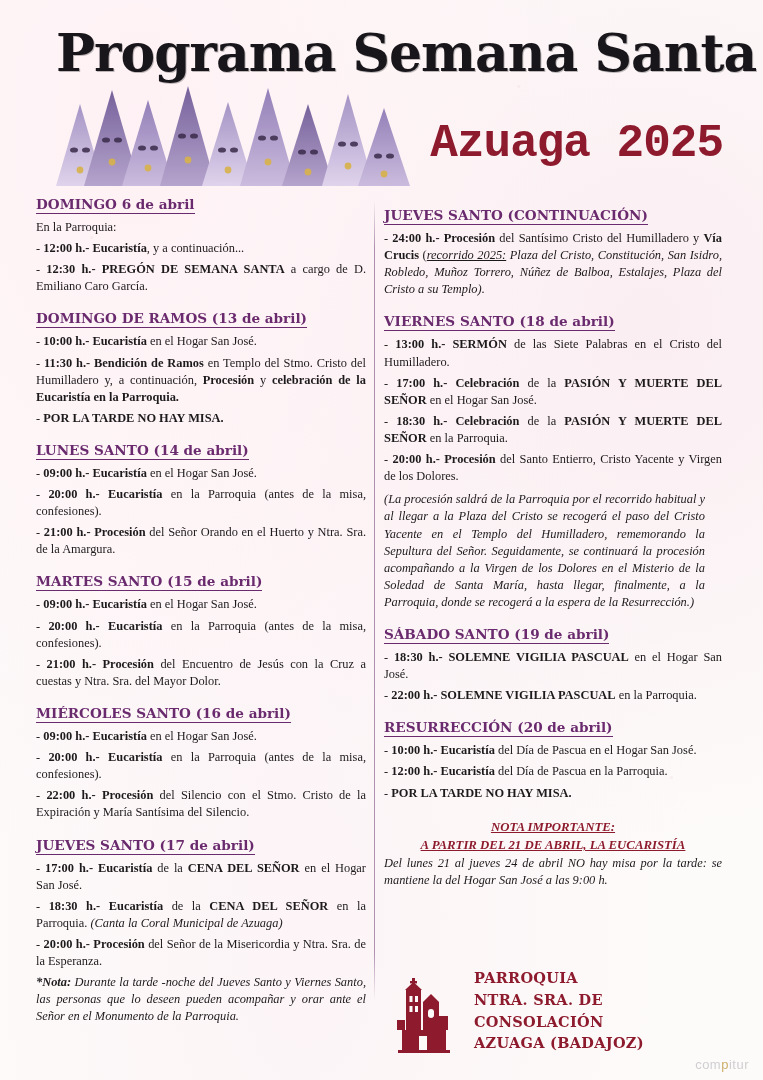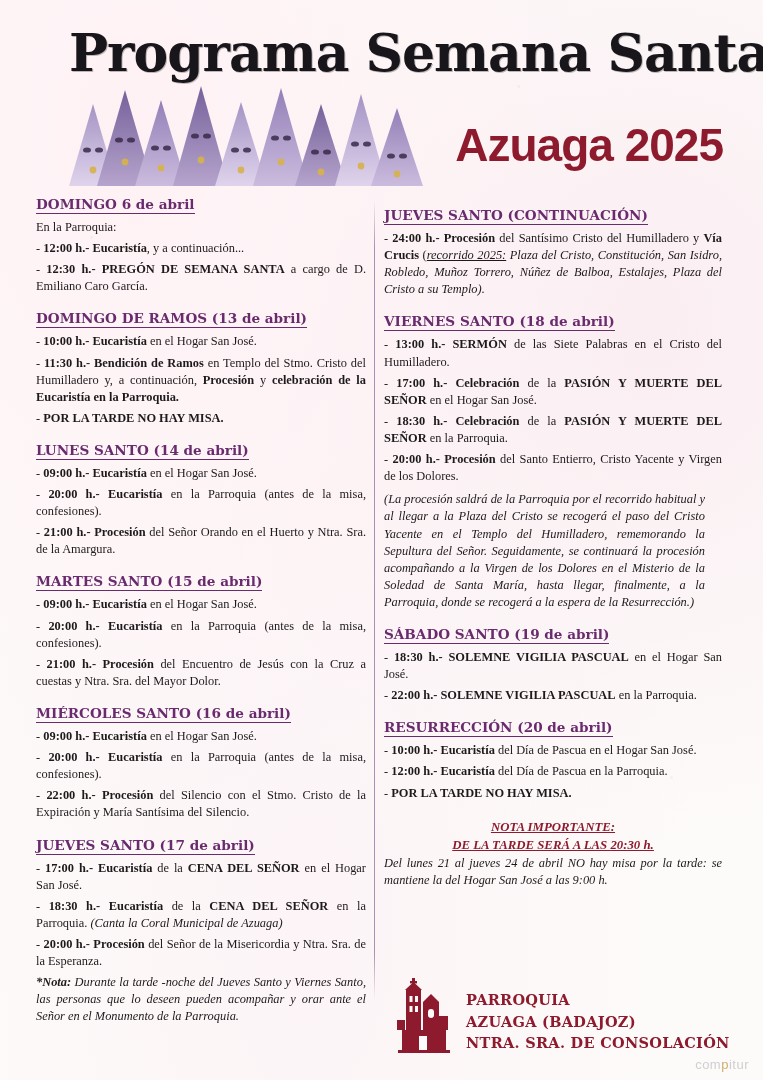--- a/index.html
+++ b/index.html
@@ -11,21 +11,20 @@
   }
   #poster {
     position: relative;
     width: 763px; height: 1080px;
     background:
       radial-gradient(ellipse at 18% 12%, rgba(255,240,244,0.9) 0%, rgba(255,255,255,0) 55%),
       radial-gradient(ellipse at 85% 30%, rgba(250,235,240,0.85) 0%, rgba(255,255,255,0) 50%),
       radial-gradient(ellipse at 40% 85%, rgba(252,242,245,0.8) 0%, rgba(255,255,255,0) 60%),
       #fdfbfa;
     overflow: hidden;
-    padding-left: 13px;
   }
   
   #paper-texture {
     position: absolute; inset: 0;
     background-image:
       radial-gradient(circle at 12% 22%, rgba(160,60,80,0.05) 0 1px, transparent 2px),
       radial-gradient(circle at 68% 8%, rgba(160,60,80,0.05) 0 1px, transparent 2px),
       radial-gradient(circle at 35% 62%, rgba(160,60,80,0.04) 0 1px, transparent 2px),
       radial-gradient(circle at 88% 72%, rgba(160,60,80,0.05) 0 1px, transparent 2px),
       radial-gradient(circle at 55% 95%, rgba(160,60,80,0.04) 0 1px, transparent 2px);
@@ -38,21 +37,21 @@
     font-family: "DejaVu Serif", serif;
     font-weight: bold;
     font-size: 52px;
     letter-spacing: -1px;
     color: #18161a;
     text-shadow: 1px 1px 0 rgba(0,0,0,0.25);
     white-space: nowrap;
   }
   #title-sub {
     position: absolute; right: 40px; top: 118px;
-    font-family: Liberation Sans, sans-serif;
+    font-family: Liberation Mono, monospace;
     font-weight: bold;
     font-size: 46px;
     color: #8d1b2d;
     letter-spacing: -1px;
     white-space: nowrap;
   }
   #hoods { position: absolute; left: 36px; top: 78px; width: 380px; height: 110px; }
   
   #content {
     position: absolute; left: 0; top: 196px;
@@ -105,21 +104,21 @@
   #after-note {
     margin-top: 0;
     font-style: italic;
     font-size: 12.4px;
     line-height: 1.4;
   }
   
   #footer {
     position: absolute; left: 392px; bottom: 26px;
     width: 340px;
-    display: flex; align-items: flex-end; gap: 12px;
+    display: flex; align-items: flex-end; gap: 20px;
   }
   #church-icon { width: 62px; height: 86px; flex: 0 0 62px; }
   #parish-text {
     font-family: "DejaVu Serif", serif;
     font-weight: bold;
     color: #8d1b2d;
     font-size: 14.5px;
     line-height: 1.5;
     letter-spacing: 0.3px;
   }
@@ -208,23 +207,21 @@
     <div id="divider"></div>
 
     <div class="col" id="col-left"><h2 class="day">DOMINGO 6 de abril</h2><p class="line">En la Parroquia:</p><p class="line">- <b>12:00 h.- Eucaristía</b>, y a continuación...</p><p class="line">- <b>12:30 h.- PREGÓN DE SEMANA SANTA</b> a cargo de D. Emiliano Caro García.</p><h2 class="day">DOMINGO DE RAMOS (13 de abril)</h2><p class="line">- <b>10:00 h.- Eucaristía</b> en el Hogar San José.</p><p class="line">- <b>11:30 h.- Bendición de Ramos</b> en Templo del Stmo. Cristo del Humilladero y, a continuación, <b>Procesión</b> y <b>celebración de la Eucaristía en la Parroquia.</b></p><p class="line">- <b>POR LA TARDE NO HAY MISA.</b></p><h2 class="day">LUNES SANTO (14 de abril)</h2><p class="line">- <b>09:00 h.- Eucaristía</b> en el Hogar San José.</p><p class="line">- <b>20:00 h.- Eucaristía</b> en la Parroquia (antes de la misa, confesiones).</p><p class="line">- <b>21:00 h.- Procesión</b> del Señor Orando en el Huerto y Ntra. Sra. de la Amargura.</p><h2 class="day">MARTES SANTO (15 de abril)</h2><p class="line">- <b>09:00 h.- Eucaristía</b> en el Hogar San José.</p><p class="line">- <b>20:00 h.- Eucaristía</b> en la Parroquia (antes de la misa, confesiones).</p><p class="line">- <b>21:00 h.- Procesión</b> del Encuentro de Jesús con la Cruz a cuestas y Ntra. Sra. del Mayor Dolor.</p><h2 class="day">MIÉRCOLES SANTO (16 de abril)</h2><p class="line">- <b>09:00 h.- Eucaristía</b> en el Hogar San José.</p><p class="line">- <b>20:00 h.- Eucaristía</b> en la Parroquia (antes de la misa, confesiones).</p><p class="line">- <b>22:00 h.- Procesión</b> del Silencio con el Stmo. Cristo de la Expiración y María Santísima del Silencio.</p><h2 class="day">JUEVES SANTO (17 de abril)</h2><p class="line">- <b>17:00 h.- Eucaristía</b> de la <b>CENA DEL SEÑOR</b> en el Hogar San José.</p><p class="line">- <b>18:30 h.- Eucaristía</b> de la <b>CENA DEL SEÑOR</b> en la Parroquia. <i>(Canta la Coral Municipal de Azuaga)</i></p><p class="line">- <b>20:00 h.- Procesión</b> del Señor de la Misericordia y Ntra. Sra. de la Esperanza.</p><p class="line"><b><i>*Nota:</i></b> <i>Durante la tarde -noche del Jueves Santo y Viernes Santo, las personas que lo deseen pueden acompañar y orar ante el Señor en el Monumento de la Parroquia.</i></p></div>
 
     <div class="col" id="col-right">
 
       <div id="right-entries"><h2 class="day">JUEVES SANTO (CONTINUACIÓN)</h2><p class="line">- <b>24:00 h.- Procesión</b> del Santísimo Cristo del Humilladero y <b>Vía Crucis</b> (<i><u>recorrido 2025:</u> Plaza del Cristo, Constitución, San Isidro, Robledo, Muñoz Torrero, Núñez de Balboa, Estalajes, Plaza del Cristo a su Templo).</i></p><h2 class="day">VIERNES SANTO (18 de abril)</h2><p class="line">- <b>13:00 h.- SERMÓN</b> de las Siete Palabras en el Cristo del Humilladero.</p><p class="line">- <b>17:00 h.- Celebración</b> de la <b>PASIÓN Y MUERTE DEL SEÑOR</b> en el Hogar San José.</p><p class="line">- <b>18:30 h.- Celebración</b> de la <b>PASIÓN Y MUERTE DEL SEÑOR</b> en la Parroquia.</p><p class="line">- <b>20:00 h.- Procesión</b> del Santo Entierro, Cristo Yacente y Virgen de los Dolores.</p><p class="note-block">(La procesión saldrá de la Parroquia por el recorrido habitual y al llegar a la Plaza del Cristo se recogerá el paso del Cristo Yacente en el Templo del Humilladero, rememorando la Sepultura del Señor. Seguidamente, se continuará la procesión acompañando a la Virgen de los Dolores en el Misterio de la Soledad de Santa María, hasta llegar, finalmente, a la Parroquia, donde se recogerá a la espera de la Resurrección.)</p><h2 class="day">SÁBADO SANTO (19 de abril)</h2><p class="line">- <b>18:30 h.- SOLEMNE VIGILIA PASCUAL</b> en el Hogar San José.</p><p class="line">- <b>22:00 h.- SOLEMNE VIGILIA PASCUAL</b> en la Parroquia.</p><h2 class="day">RESURRECCIÓN (20 de abril)</h2><p class="line">- <b>10:00 h.- Eucaristía</b> del Día de Pascua en el Hogar San José.</p><p class="line">- <b>12:00 h.- Eucaristía</b> del Día de Pascua en la Parroquia.</p><p class="line">- <b>POR LA TARDE NO HAY MISA.</b></p></div>
 
       <div id="nota-importante">
         <div class="hdr">NOTA IMPORTANTE:</div>
-        <div>
-          <span>DE LA TARDE SERÁ A LAS </span><span class="u">20:30 h.</span>
-        </div>
+        <div>A PARTIR DEL 21 DE ABRIL, LA EUCARISTÍA</div>
       </div>
 
       <div id="after-note">Del lunes 21 al jueves 24 de abril NO hay misa por la tarde: se mantiene la del Hogar San José a las 9:00 h.</div>
     </div>
   </div>
 
   <div id="footer">
     <svg id="church-icon" viewBox="0 0 62 86" aria-hidden="true">
       <g fill="#8d1b2d">
         <rect x="20" y="10" width="3" height="9"></rect>
@@ -240,21 +237,21 @@
         <rect x="36" y="41" width="6" height="9" rx="3" fill="#fdfbfa"></rect>
         <rect x="10" y="62" width="44" height="20"></rect>
         <path d="M27 68 h8 v14 h-8 z" fill="#fdfbfa"></path>
         <rect x="47" y="48" width="9" height="14"></rect>
         <rect x="5" y="52" width="8" height="10"></rect>
         <rect x="6" y="82" width="52" height="3"></rect>
       </g>
     </svg>
     <div id="parish-text">
       <div>PARROQUIA</div>
+      <div>NTRA. SRA. DE CONSOLACIÓN</div>
       <div>AZUAGA (BADAJOZ)</div>
-      <div>NTRA. SRA. DE CONSOLACIÓN</div>
     </div>
   </div>
 
   <div id="watermark">
     <span>com</span><span class="dot">p</span><span>itur</span>
   </div>
 </div>
 
 </body></html>

